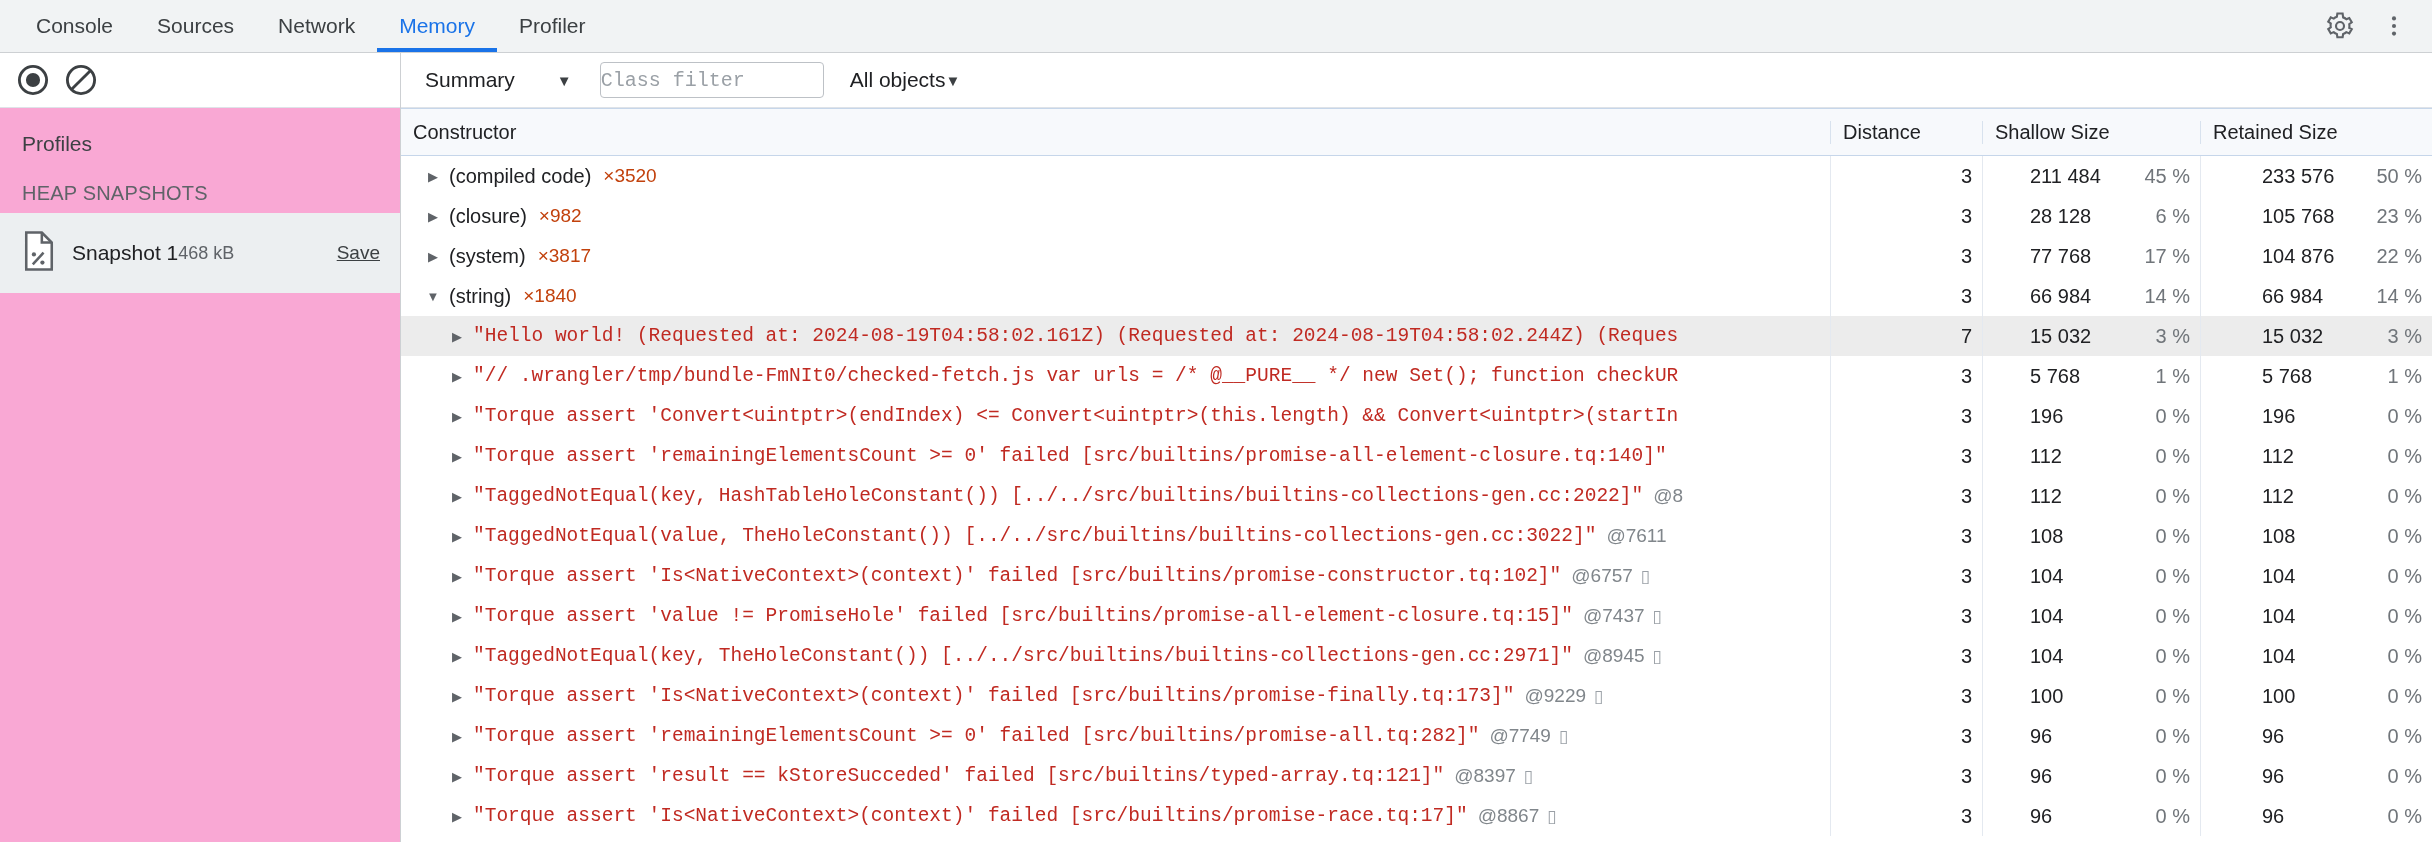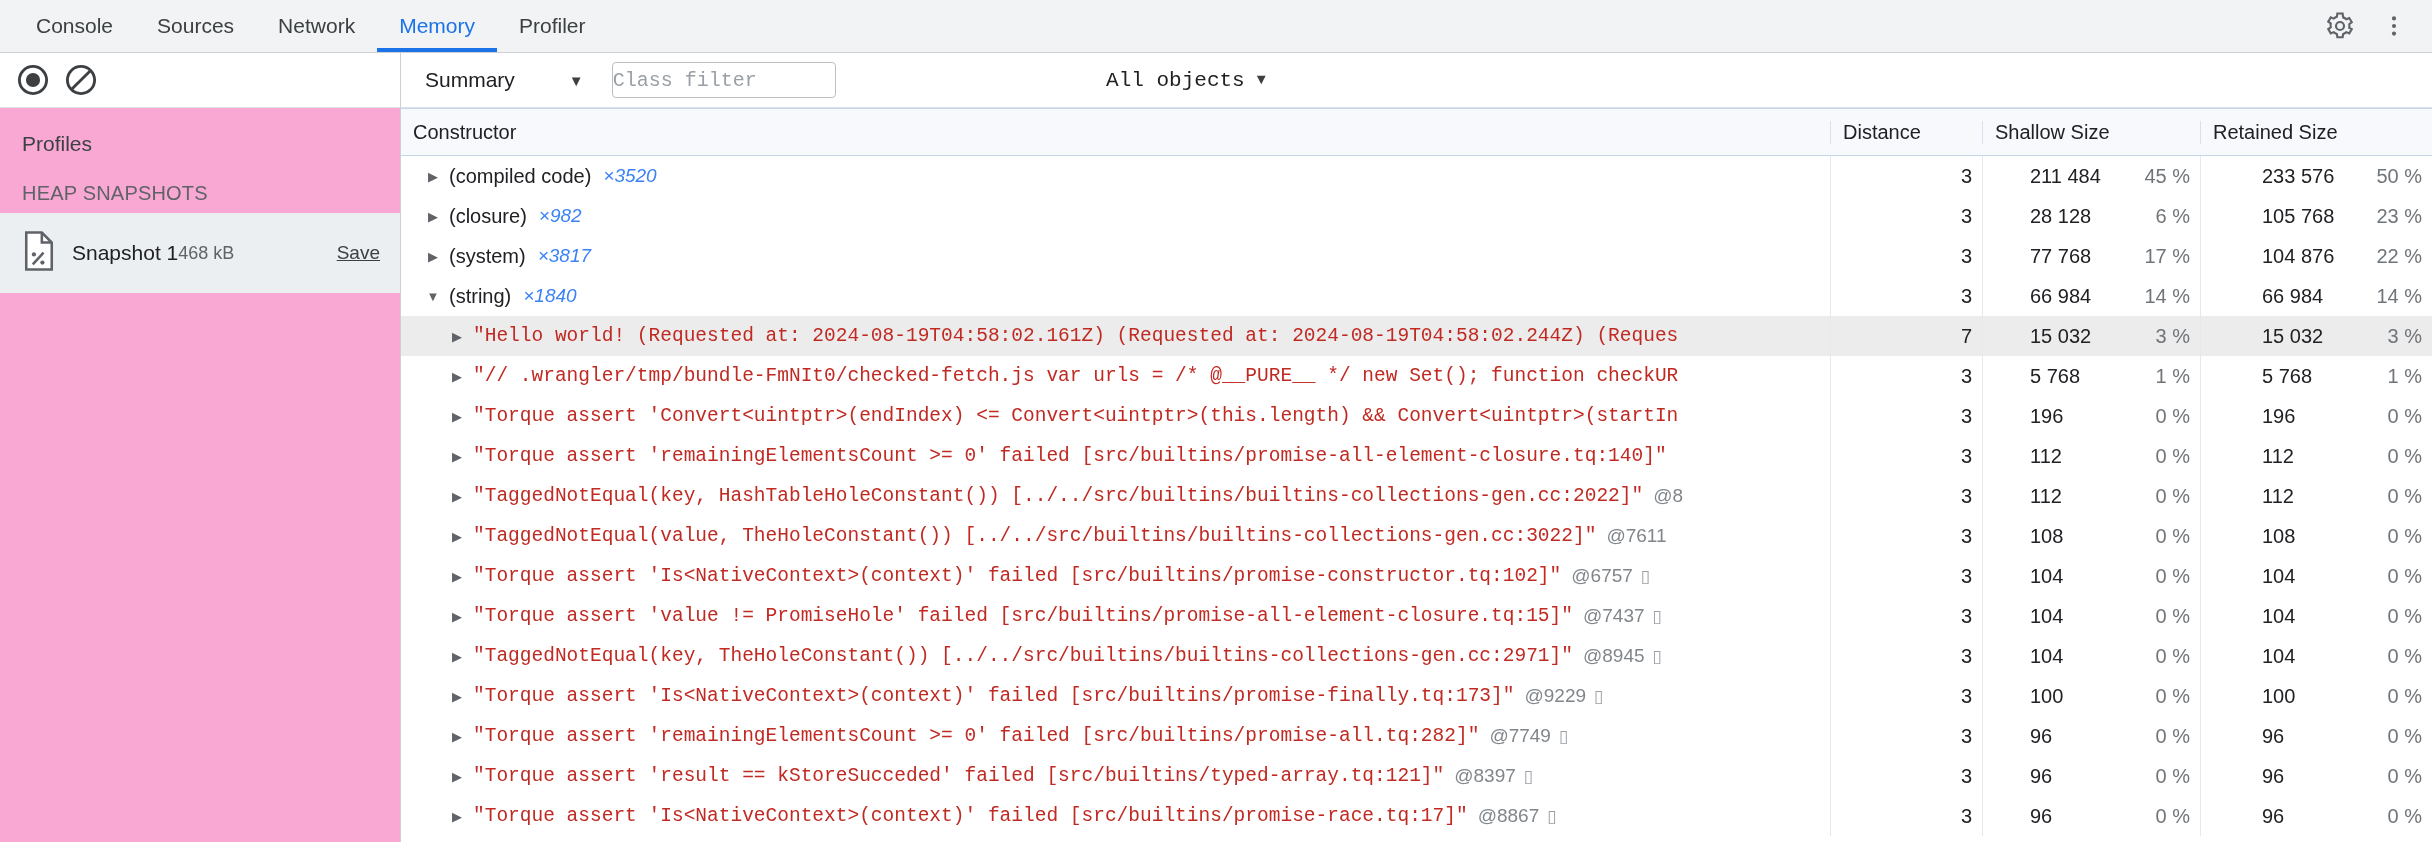--- a/index.html
+++ b/index.html
@@ -103,27 +103,27 @@
   .main-toolbar {
     height: 54px;
     display: flex; align-items: center;
     gap: 0;
     border-bottom: 1px solid #dfe3e8;
     background: #ffffff;
     padding-left: 12px;
   }
   .select-box {
     display: flex; align-items: center;
-    gap: 54px;
+    gap: 42px;
     padding: 0 14px 0 12px;
     font-size: 21px;
     color: #202124;
     height: 40px;
   }
-  .select-box.wide { gap: 12px; min-width: 404px; justify-content: flex-end; font-family: Liberation Mono, monospace; }
+  .select-box.wide { gap: 0; min-width: 404px; justify-content: flex-start; }
   .caret { font-size: 15px; color: #3c4043; line-height: 1; }
   .class-filter {
     width: 222px; height: 34px;
     border: 1px solid #bdc1c6;
     border-radius: 4px;
     background: #fff;
     font-size: 20px;
     color: #202124;
     padding: 0 0;
     font-family: Liberation Mono, monospace;
@@ -168,21 +168,21 @@
     padding-right: 10px;
     border-left: 1px solid #e4e9f0;
   }
 
   .twisty {
     width: 20px; min-width: 20px;
     display: inline-flex; align-items: center; justify-content: center;
     color: #5f6368; font-size: 13px; margin-right: 6px;
   }
   .ctor-name { color: #202124; }
-  .ctor-count { color: #3b82f6; font-size: 19px; margin-left: 12px; font-style: italic; }
+  .ctor-count { color: #c2410c; font-size: 19px; margin-left: 12px; }
 
   .row.child .c-constructor { padding-left: 46px; }
   .strval {
     color: #c02a22;
     font-family: "Liberation Mono", "DejaVu Sans Mono", monospace;
     font-size: 19.5px;
     white-space: nowrap;
   }
   .objid {
     color: #80868b;

